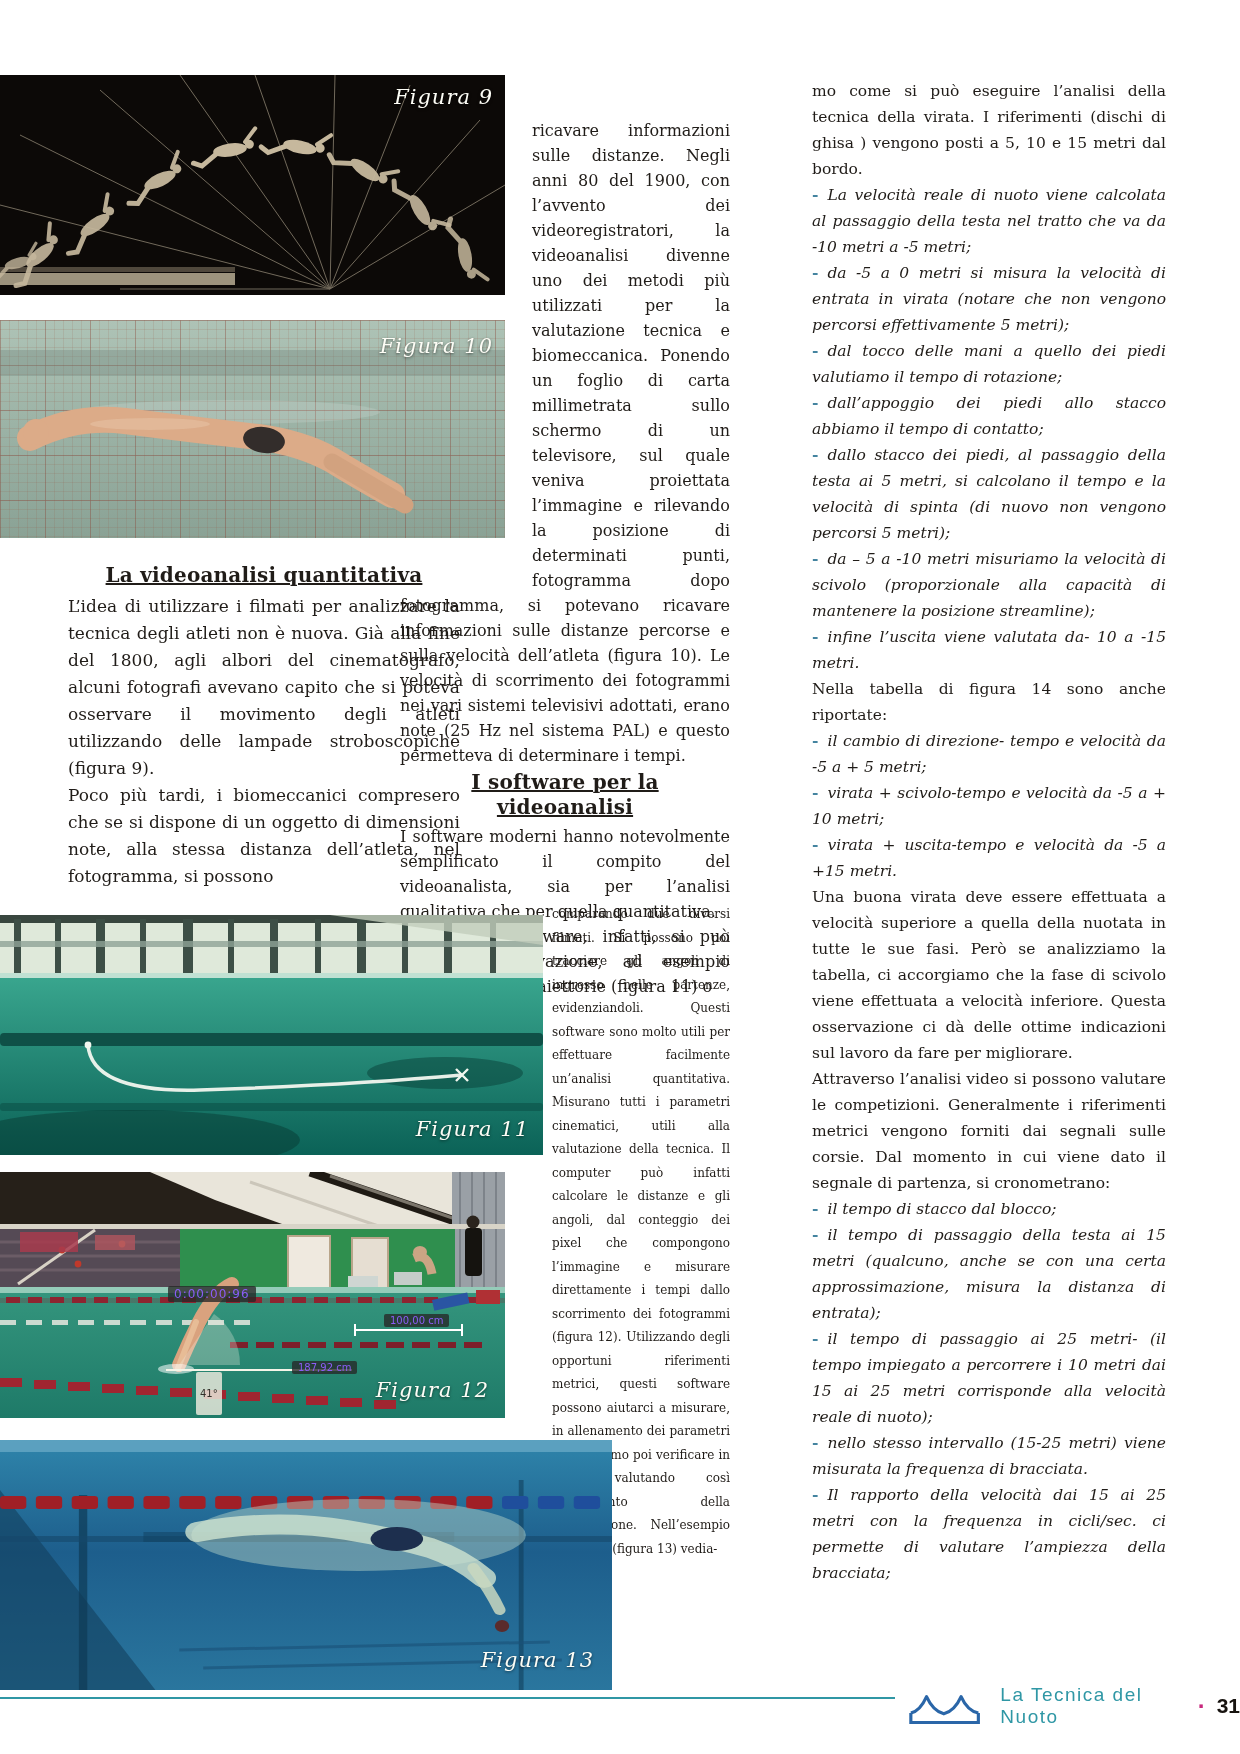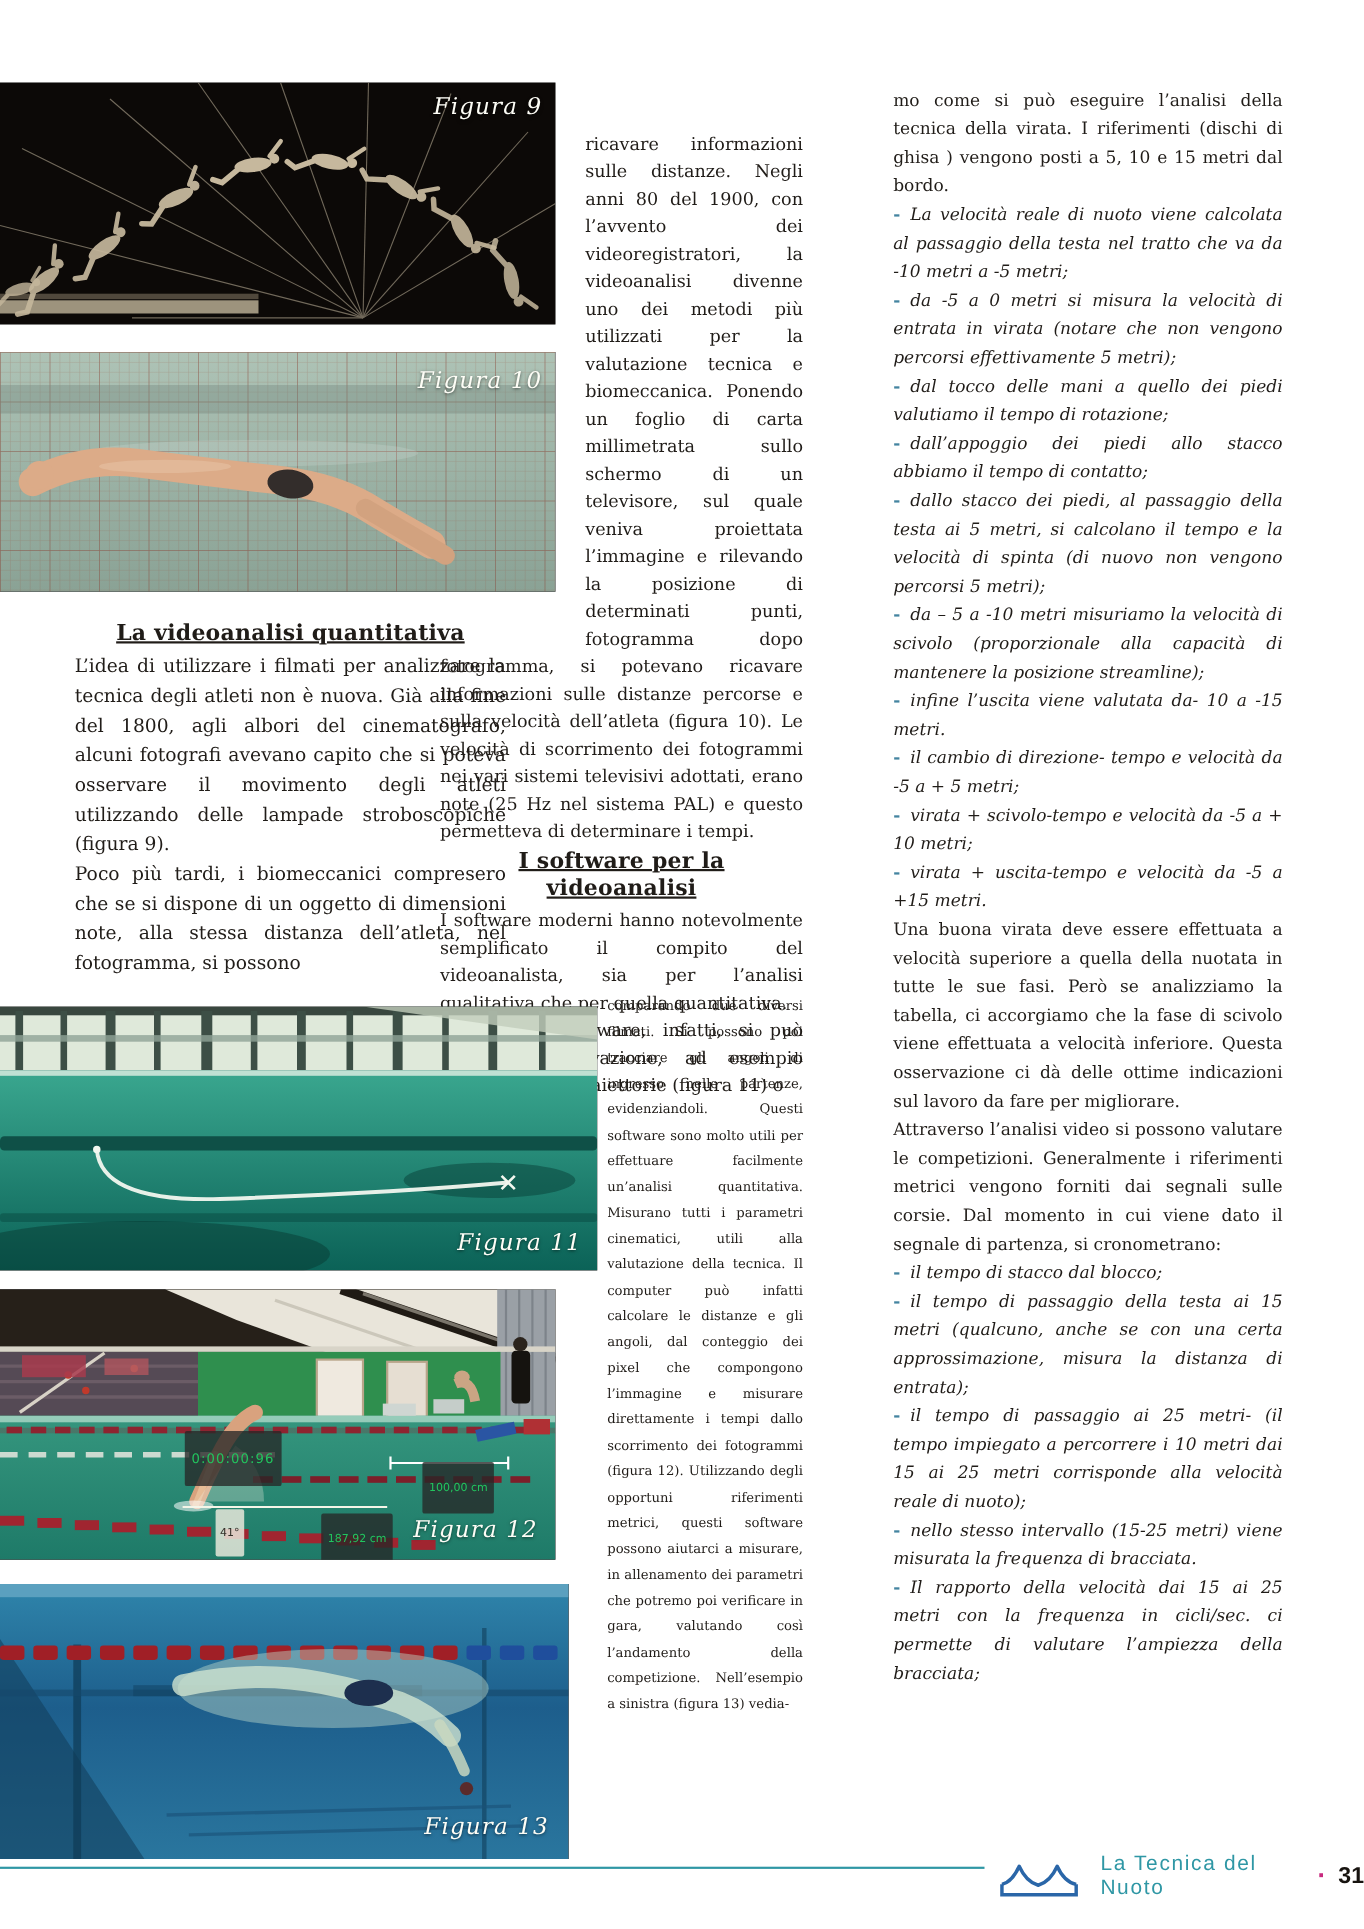--- a/index.html
+++ b/index.html
@@ -14,21 +14,21 @@
   .h-underline{margin:2px 0 4px 0;font-size:20px;font-weight:bold;text-align:center;
                text-decoration:underline;letter-spacing:.2px;}
   .spacer{float:left;}
   .bullet{font-style:italic;}
   .bullet .dash{color:#4484a0;font-style:normal;margin-right:9px;font-weight:bold;}
   #leftcol{left:68px;top:560px;width:392px;font-size:17px;line-height:27px;}
   #midcol{left:400px;top:78px;width:330px;font-size:16px;line-height:25px;margin-top:40px;}
   #midcol-narrow{left:552px;top:903px;width:178px;font-size:12px;line-height:23.5px;}
   #rightcol{left:812px;top:78px;width:354px;font-size:15.5px;line-height:26px;}
   .overlay{position:absolute;font-family:"DejaVu Sans",sans-serif;white-space:nowrap;}
-  .ov-dark{background:rgba(38,38,38,.78);color:#22c55e;padding:18px 6px;border-radius:2px;margin-top:15px;}
+  .ov-dark{background:rgba(38,38,38,.78);color:#8b5cf6;padding:1px 6px;border-radius:2px;}
   .ov-light{background:rgba(232,232,218,.85);color:#33302a;padding:16px 4px;border-radius:2px;}
   .footer-line{position:absolute;left:0;top:1697px;width:895px;height:2px;background:#2f97a5;}
   .footer{position:absolute;left:903px;top:1684px;height:44px;display:flex;align-items:center;gap:11px;}
   .brand{font-family:"Liberation Sans",sans-serif;color:#2f97a5;font-size:19px;letter-spacing:1.5px;}
   .brand-dot{color:#c8297e;font-weight:bold;font-size:24px;font-family:"Liberation Sans",sans-serif;}
   .page-num{font-family:"Liberation Sans",sans-serif;color:#17130f;font-weight:bold;font-size:21px;}
 </style>
 </head>
 <body>
 
@@ -130,20 +130,21 @@
         <p class="bullet"><span class="dash">-</span><span>dal tocco delle mani a quello dei piedi valutiamo il tempo di rotazione;</span></p>
 
         <p class="bullet"><span class="dash">-</span><span>dall’appoggio dei piedi allo stacco abbiamo il tempo di contatto;</span></p>
 
         <p class="bullet"><span class="dash">-</span><span>dallo stacco dei piedi, al passaggio della testa ai 5 metri, si calcolano il tempo e la velocità di spinta (di nuovo non vengono percorsi 5 metri);</span></p>
 
         <p class="bullet"><span class="dash">-</span><span>da – 5 a -10 metri misuriamo la velocità di scivolo (proporzionale alla capacità di mantenere la posizione streamline);</span></p>
 
         <p class="bullet"><span class="dash">-</span><span>infine l’uscita viene valutata da- 10 a -15 metri.</span></p>
       </div>
+    <p>Nella tabella di figura 14 sono anche riportate:</p>
     <div>
 
         <p class="bullet"><span class="dash">-</span><span>il cambio di direzione- tempo e velocità da -5 a + 5 metri;</span></p>
 
         <p class="bullet"><span class="dash">-</span><span>virata + scivolo-tempo e velocità da -5 a + 10 metri;</span></p>
 
         <p class="bullet"><span class="dash">-</span><span>virata + uscita-tempo e velocità da -5 a +15 metri.</span></p>
       </div>
     <p>Una buona virata deve essere effettuata a velocità superiore a quella della nuotata in tutte le sue fasi. Però se analizziamo la tabella, ci accorgiamo che la fase di scivolo viene effettuata a velocità inferiore. Questa osservazione ci dà delle ottime indicazioni sul lavoro da fare per migliorare.</p>
     <p>Attraverso l’analisi video si possono valutare le competizioni. Generalmente i riferimenti metrici vengono forniti dai segnali sulle corsie. Dal momento in cui viene dato il segnale di partenza, si cronometrano:</p>
@@ -319,21 +320,21 @@
       <line x1="355" y1="152" x2="355" y2="164" stroke="#ffffff" stroke-width="2"></line>
       <line x1="462" y1="152" x2="462" y2="164" stroke="#ffffff" stroke-width="2"></line>
     </svg>
     <span class="overlay ov-dark" style="left:168px;top:114px;font-size:12px;letter-spacing:1px;">0:00:00:96</span>
     <span class="overlay ov-dark" style="left:384px;top:142px;font-size:10px;">100,00 cm</span>
     <span class="overlay ov-dark" style="left:292px;top:189px;font-size:10px;">187,92 cm</span>
     <span class="overlay ov-light" style="left:196px;top:200px;font-size:10px;">41°</span>
     <span class="figcap" style="bottom:16px;right:16px;">Figura 12</span>
   </div>
 
-  <div class="fig" style="left:0;top:1440px;width:517px;height:250px;">
+  <div class="fig" style="left:0;top:1440px;width:612px;height:250px;">
     <svg viewBox="0 0 512 250" preserveAspectRatio="none">
       <defs>
         <linearGradient id="w13" x1="0" y1="0" x2="0" y2="1">
           <stop offset="0" stop-color="#2f85ab"></stop>
             <stop offset="0.45" stop-color="#1d5e8c"></stop>
           <stop offset="1" stop-color="#2a769e"></stop>
         </linearGradient>
       </defs>
       <rect width="512" height="250" fill="url(#w13)"></rect>
       <rect x="0" y="0" width="512" height="12" fill="#67a7c4" opacity="0.8"></rect>

